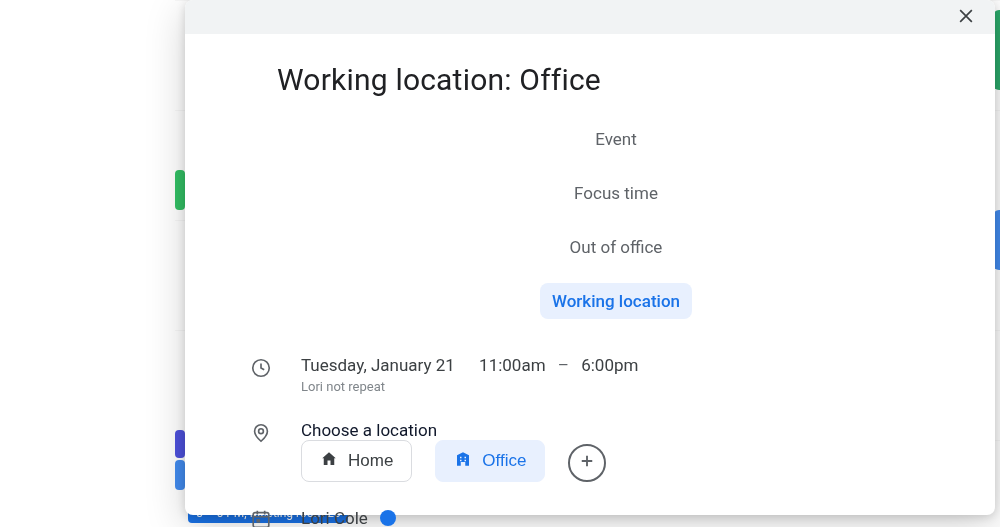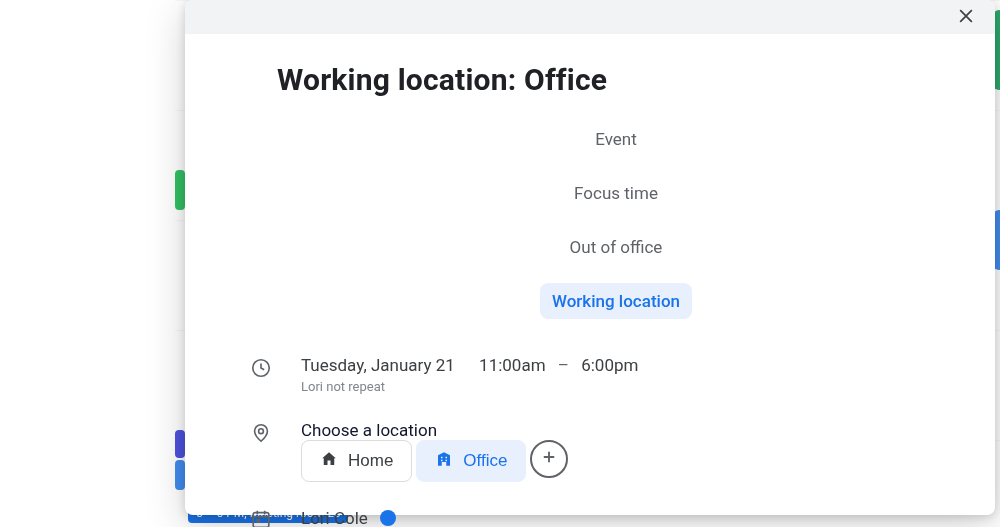--- a/index.html
+++ b/index.html
@@ -48,21 +48,21 @@
       display:flex;align-items:center;justify-content:center;color:#3c4043;cursor:pointer;
     }
     .close-btn svg{width:20px;height:20px;stroke:#3c4043;stroke-width:2;}
     .dialog-body {
       flex:1;
       padding: 28px 40px 10px 64px;
       position:relative;
     }
     .dialog-title {
       font-size: 30px;
-      font-weight: 700;
+      font-weight: 400;
       color: #202124;
       margin-left: 28px;
       margin-bottom: 24px;
       letter-spacing: .2px;
     }
     .tabs {
       display:flex;
       gap: 18px;
       margin-left:28px;
       margin-bottom: 36px;
@@ -95,21 +95,21 @@
       margin-top:2px;
     }
     .row-icon svg{width:22px;height:22px;}
     .row-content { flex:1; }
     .datetime { font-size:17px; color:#3c4043; }
     .datetime .date { margin-right: 20px; }
     .datetime .start { }
     .datetime .dash { margin: 0 8px; color:#5f6368;}
     .repeat-text { font-size:13px; color:#80868b; margin-top:4px;}
     .choose-text { font-size:17px; color:#0f172a; }
-    .loc-buttons { display:flex; gap:4px; align-items:flex-start;}
+    .loc-buttons { display:flex; gap:23px; align-items:flex-end;}
     .loc-btn {
       display:flex; align-items:center; gap:10px;
       height:42px; padding:0 18px;
       border:1px solid #dadce0; border-radius:8px;
       background:#fff; color:#3c4043; font-size:17px; cursor:pointer;
     }
     .loc-btn.sel {
       background:#e8f0fe; border-color:#e8f0fe; color:#1a73e8;
     }
     .loc-btn svg{width:18px;height:18px;}

